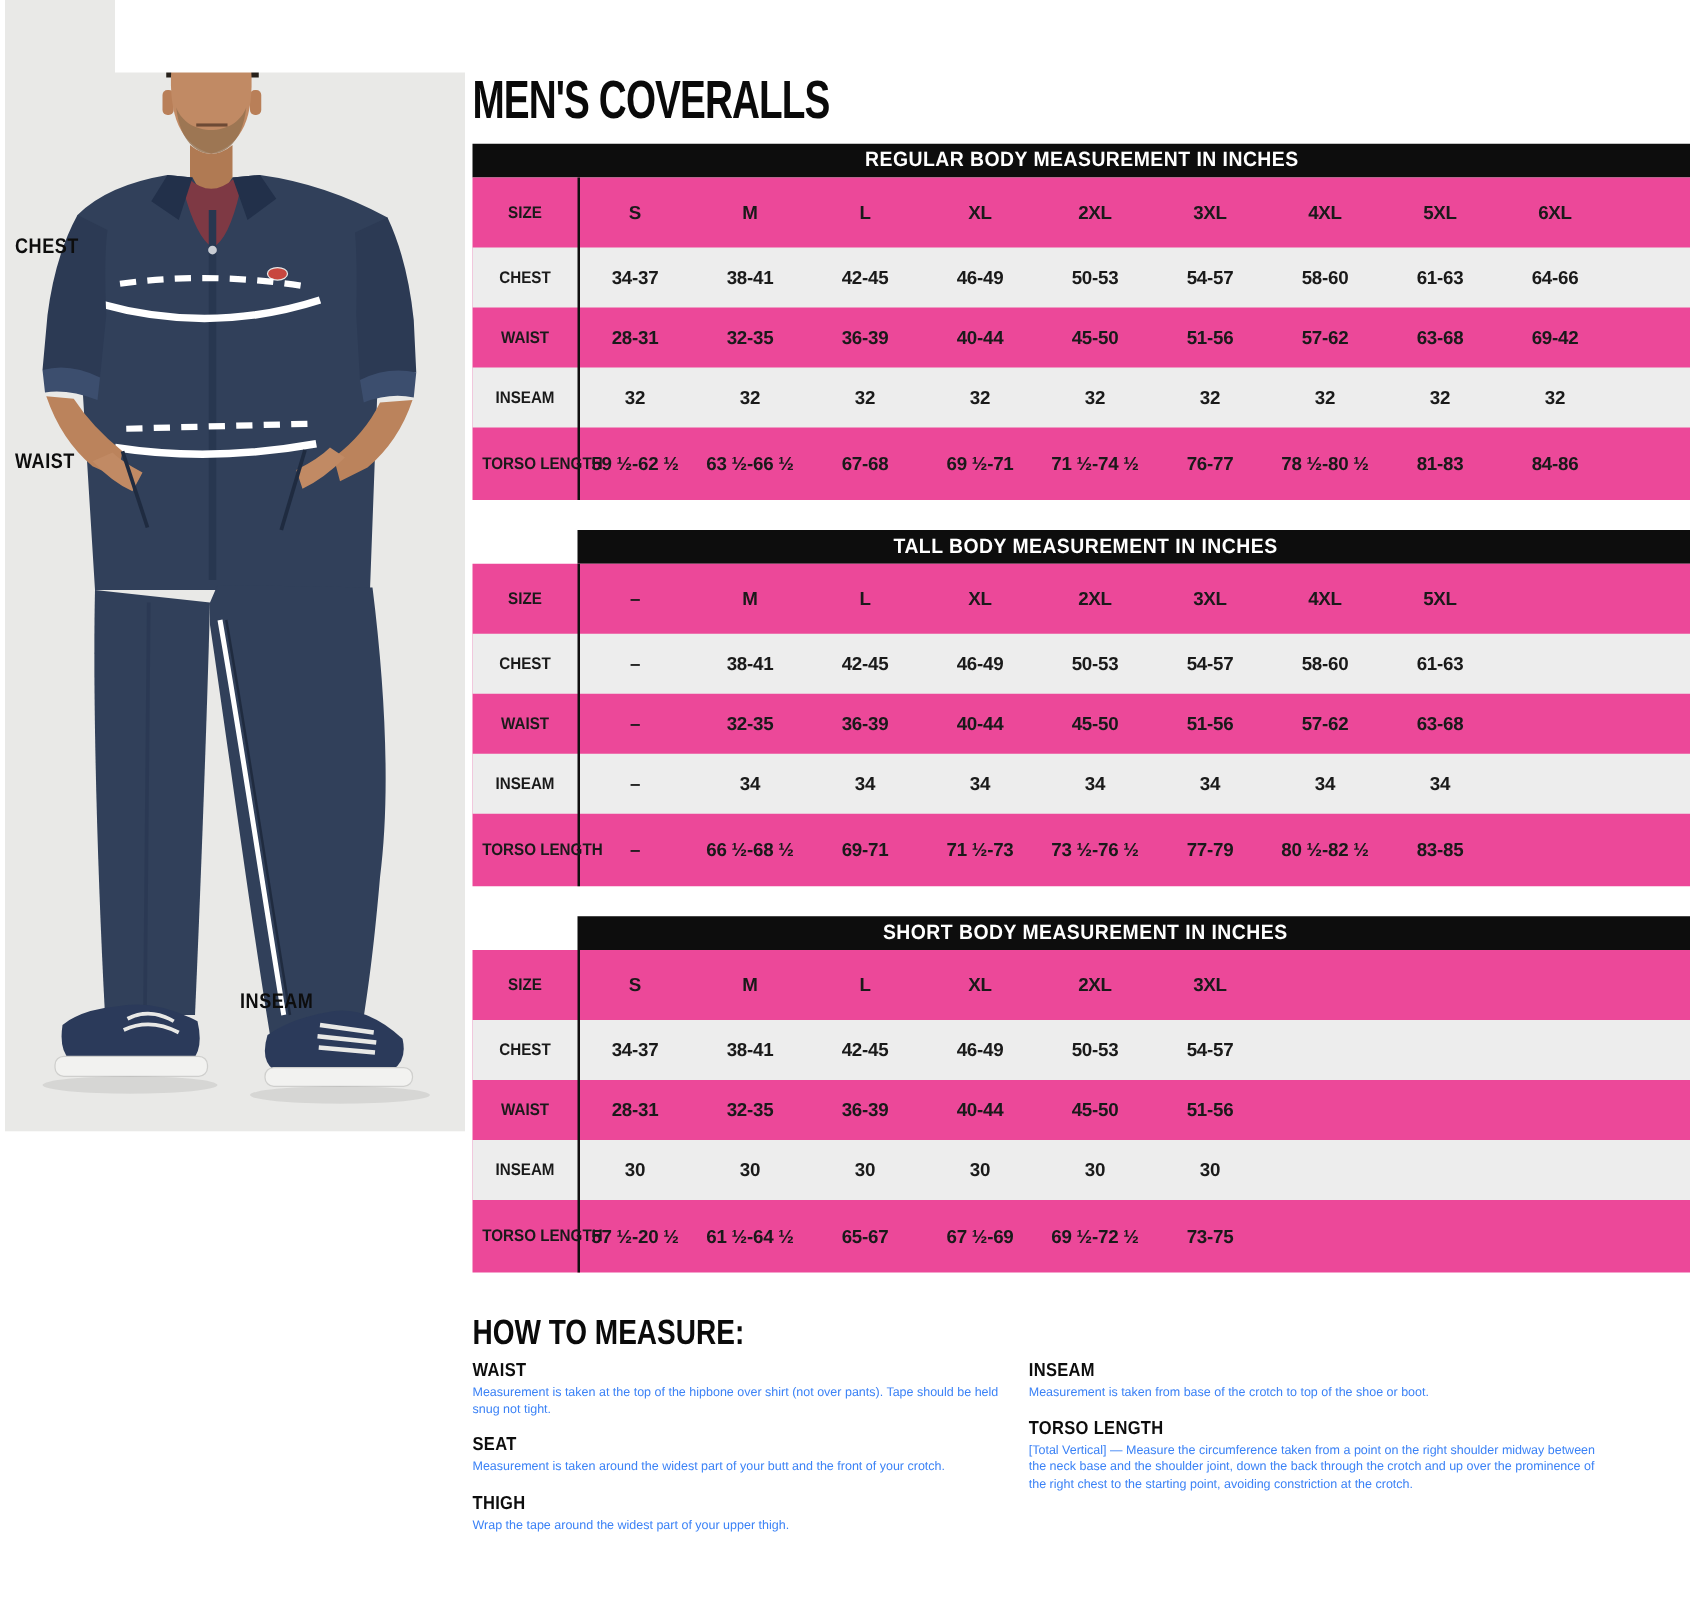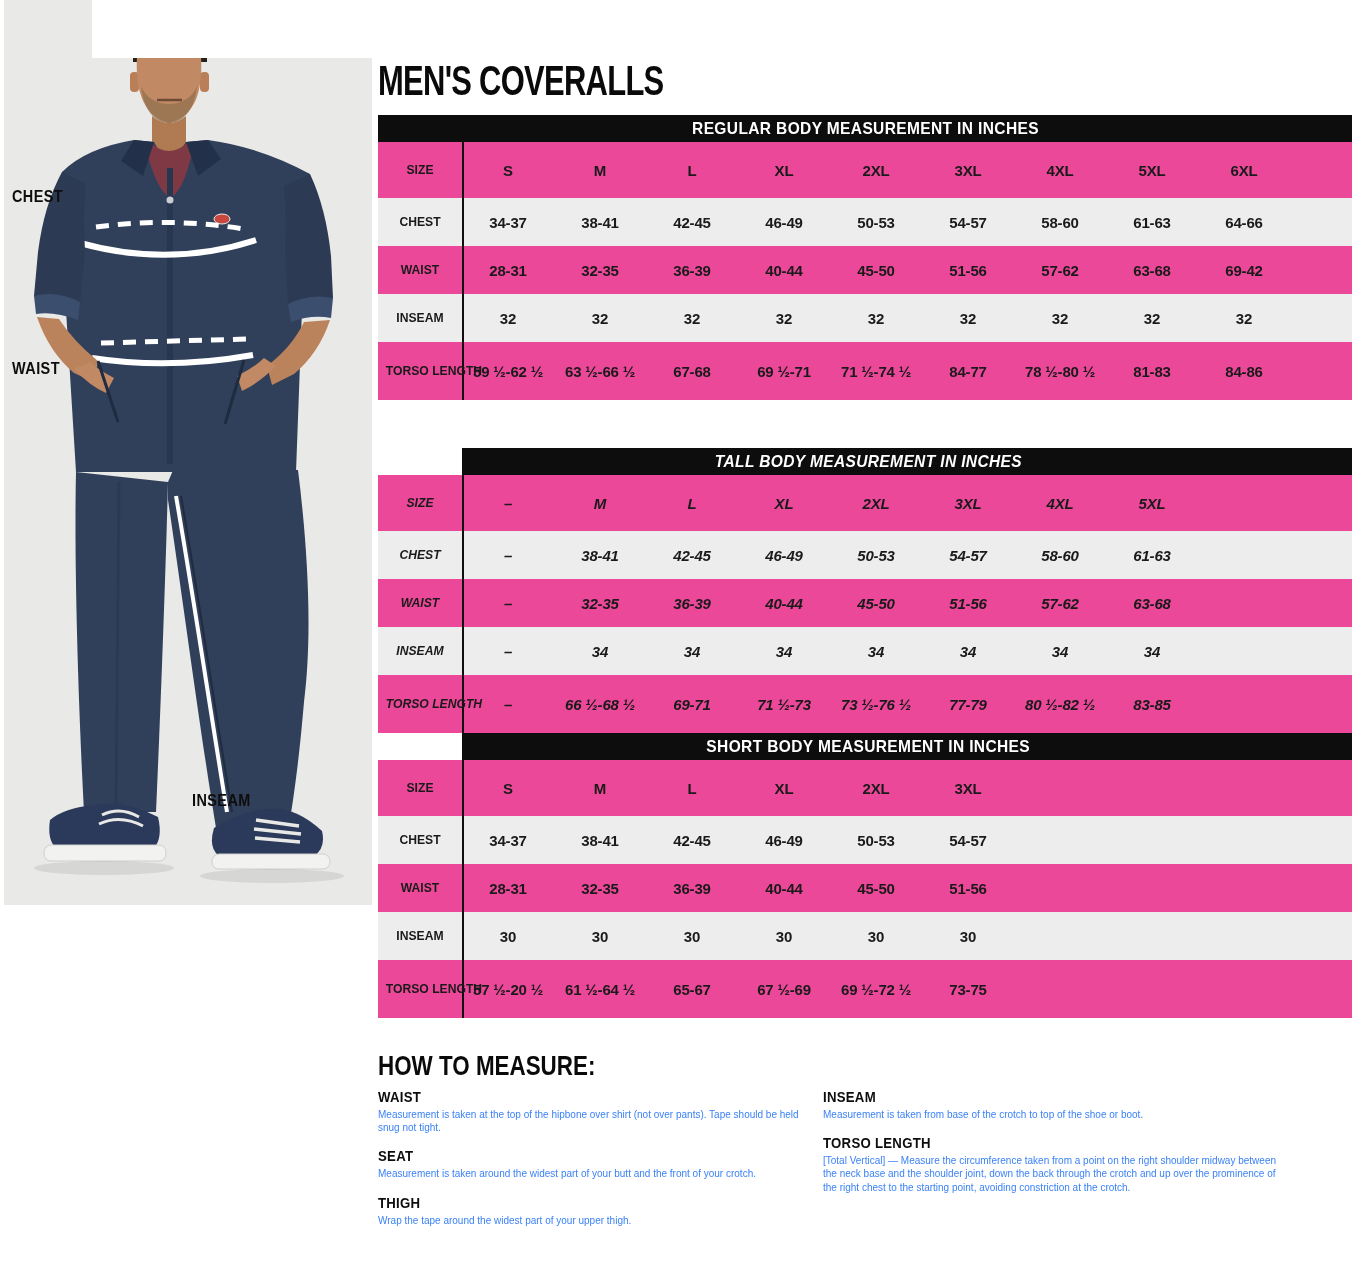--- a/index.html
+++ b/index.html
@@ -16,21 +16,21 @@
   .plabel.chest-l  { left:8px;  top:187px; }
   .plabel.waist-l  { left:8px;  top:359px; }
   .plabel.inseam-l { left:188px; top:791px; }
 
   
   .title { position:absolute; left:378px; top:56px; font-size:43px; font-weight:800;
            letter-spacing:-1px; transform:scaleX(.72); transform-origin:left top; white-space:nowrap; color:#0a0a0a; }
 
   
   .size-table { position:absolute; left:378px; width:974px; }
-  .t0 { top:115px; } .t1 { top:448px;font-style:italic; } .t2 { top:733px; }
+  .t0 { top:115px; } .t1 { top:424px; } .t2 { top:733px; }
   .bar { height:27px; background:#0d0d0d; color:#fff; display:flex; align-items:center; justify-content:center;text-align:right; }
   .bar.bdata { margin-left:84px; padding-right:78px; }
   .bar-text { font-weight:700; font-size:16.5px; letter-spacing:.4px; transform:scaleX(.94); white-space:nowrap; }
   .rows { position:relative; background:#ec4899; }
   .rows::before { content:''; position:absolute; left:84px; top:0; bottom:0; width:2px; background:#101010; }
   .row { display:grid; align-items:center; height:48px; }
   .row.size  { height:56px; }
   .row.torso { height:58px; }
   .row.shaded { background:#ededed; }
   .cell { text-align:center; font-weight:700; font-size:15px; letter-spacing:-.2px; color:#1a1a1a; white-space:nowrap; }
@@ -178,21 +178,21 @@
           <div class="cell val">32</div>
           <div class="cell filler"></div>
         </div>
         <div class="row  torso" style="grid-template-columns: 84px repeat(9, 92px) 1fr;">
           <div class="cell label-cell">TORSO LENGTH</div>
           <div class="cell val">59 ½-62 ½</div>
           <div class="cell val">63 ½-66 ½</div>
           <div class="cell val">67-68</div>
           <div class="cell val">69 ½-71</div>
           <div class="cell val">71 ½-74 ½</div>
-          <div class="cell val">84-77</div>
+          <div class="cell val">76-77</div>
           <div class="cell val">78 ½-80 ½</div>
           <div class="cell val">81-83</div>
           <div class="cell val">84-86</div>
           <div class="cell filler"></div>
         </div>
       </div>
     </div>
   <div class="size-table t1">
       <div class="bar bdata">
         <span class="bar-text">TALL BODY MEASUREMENT IN INCHES</span>

